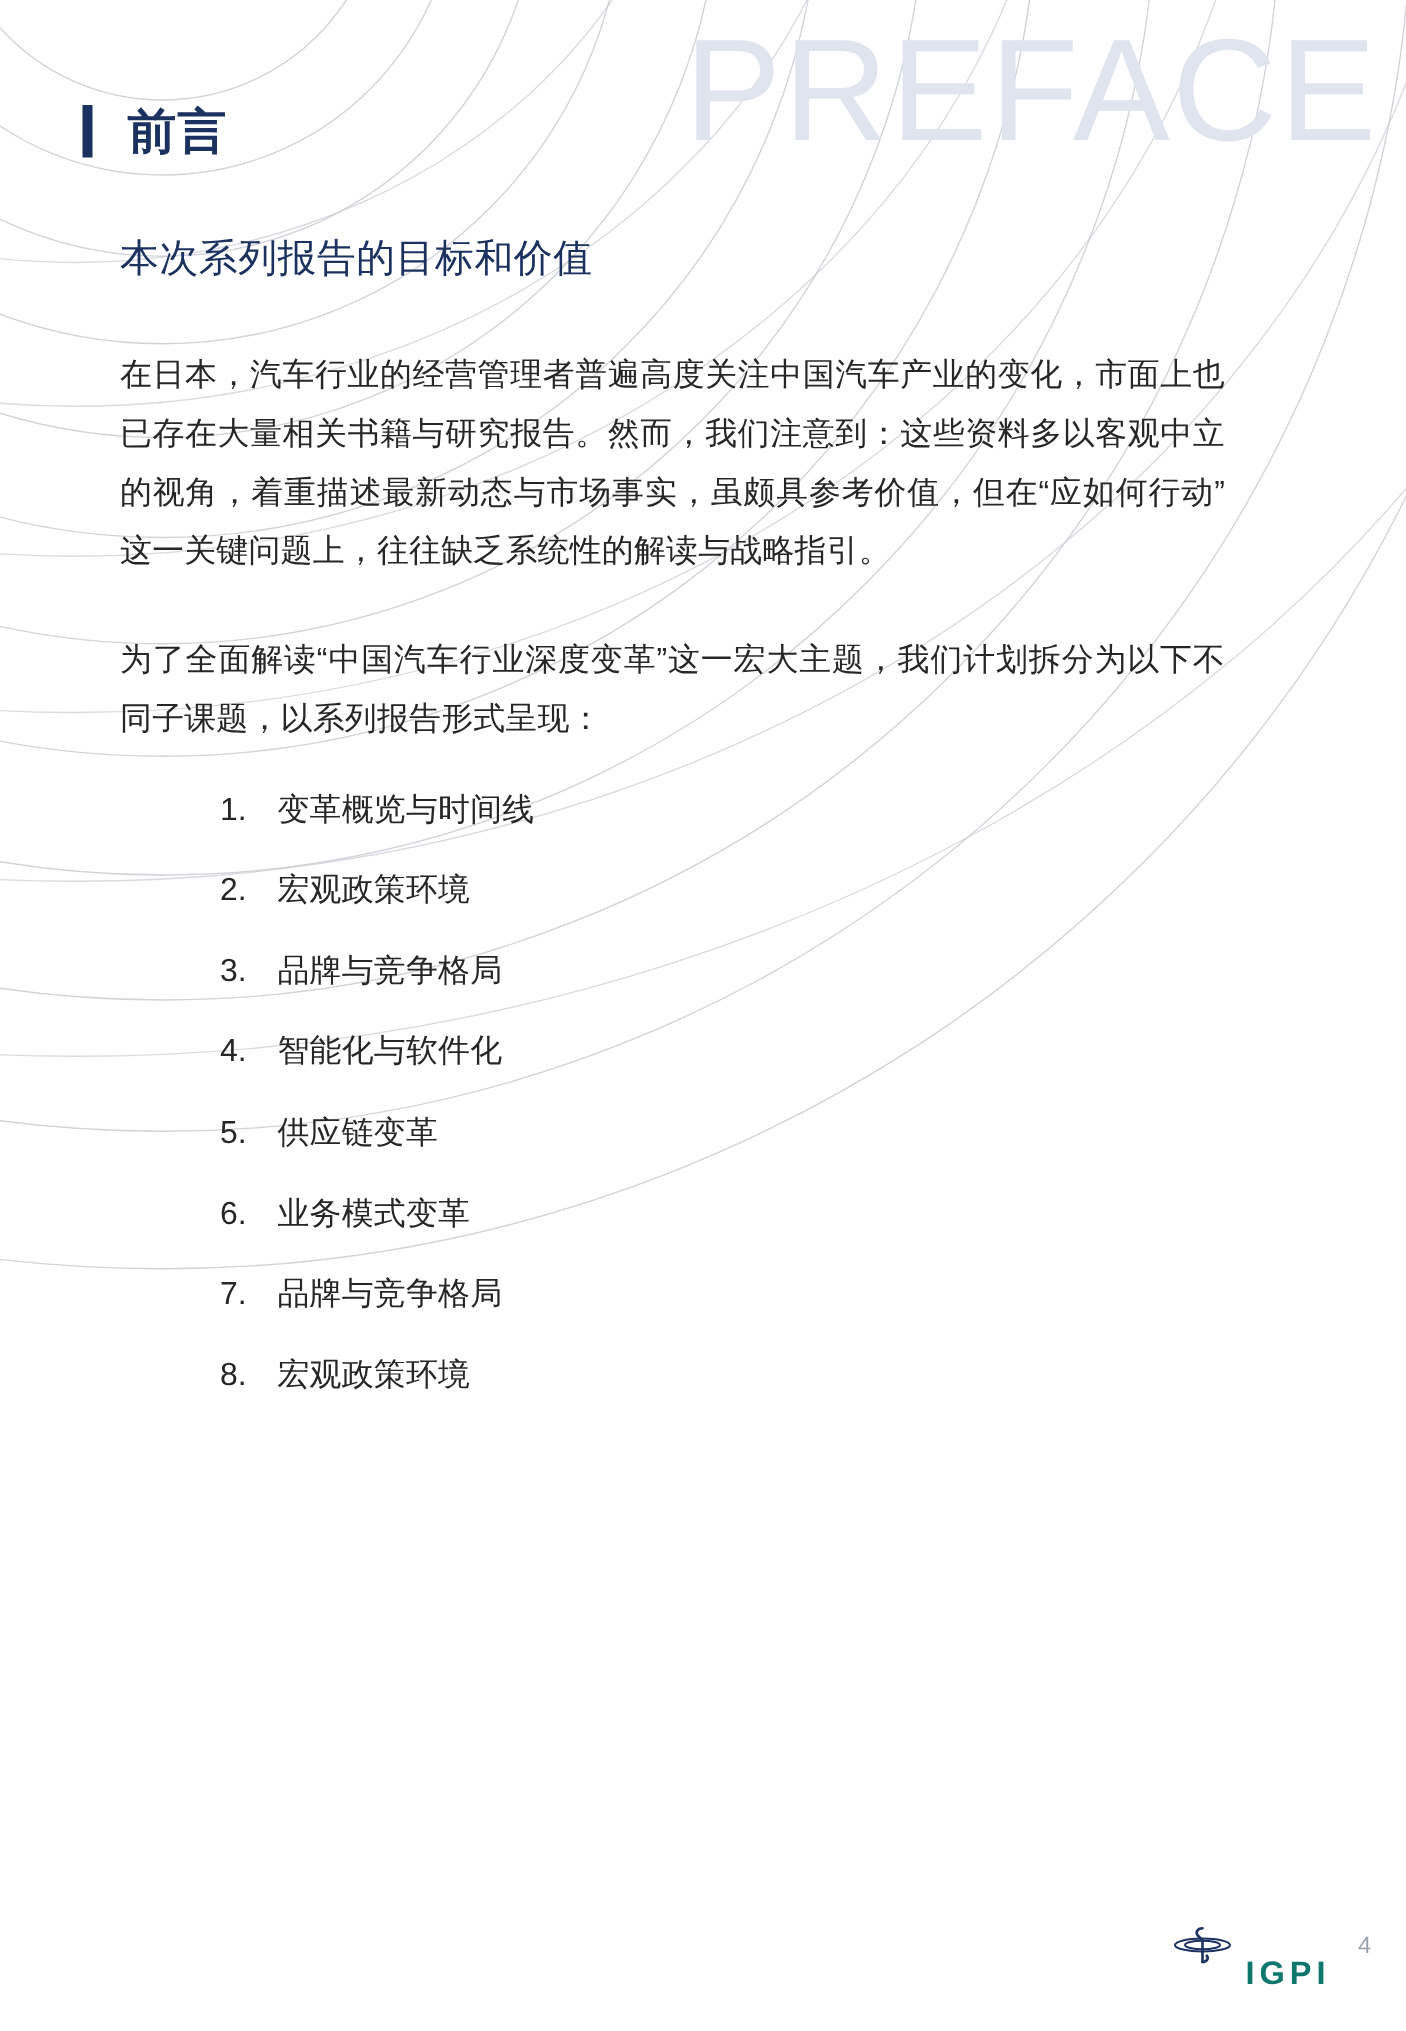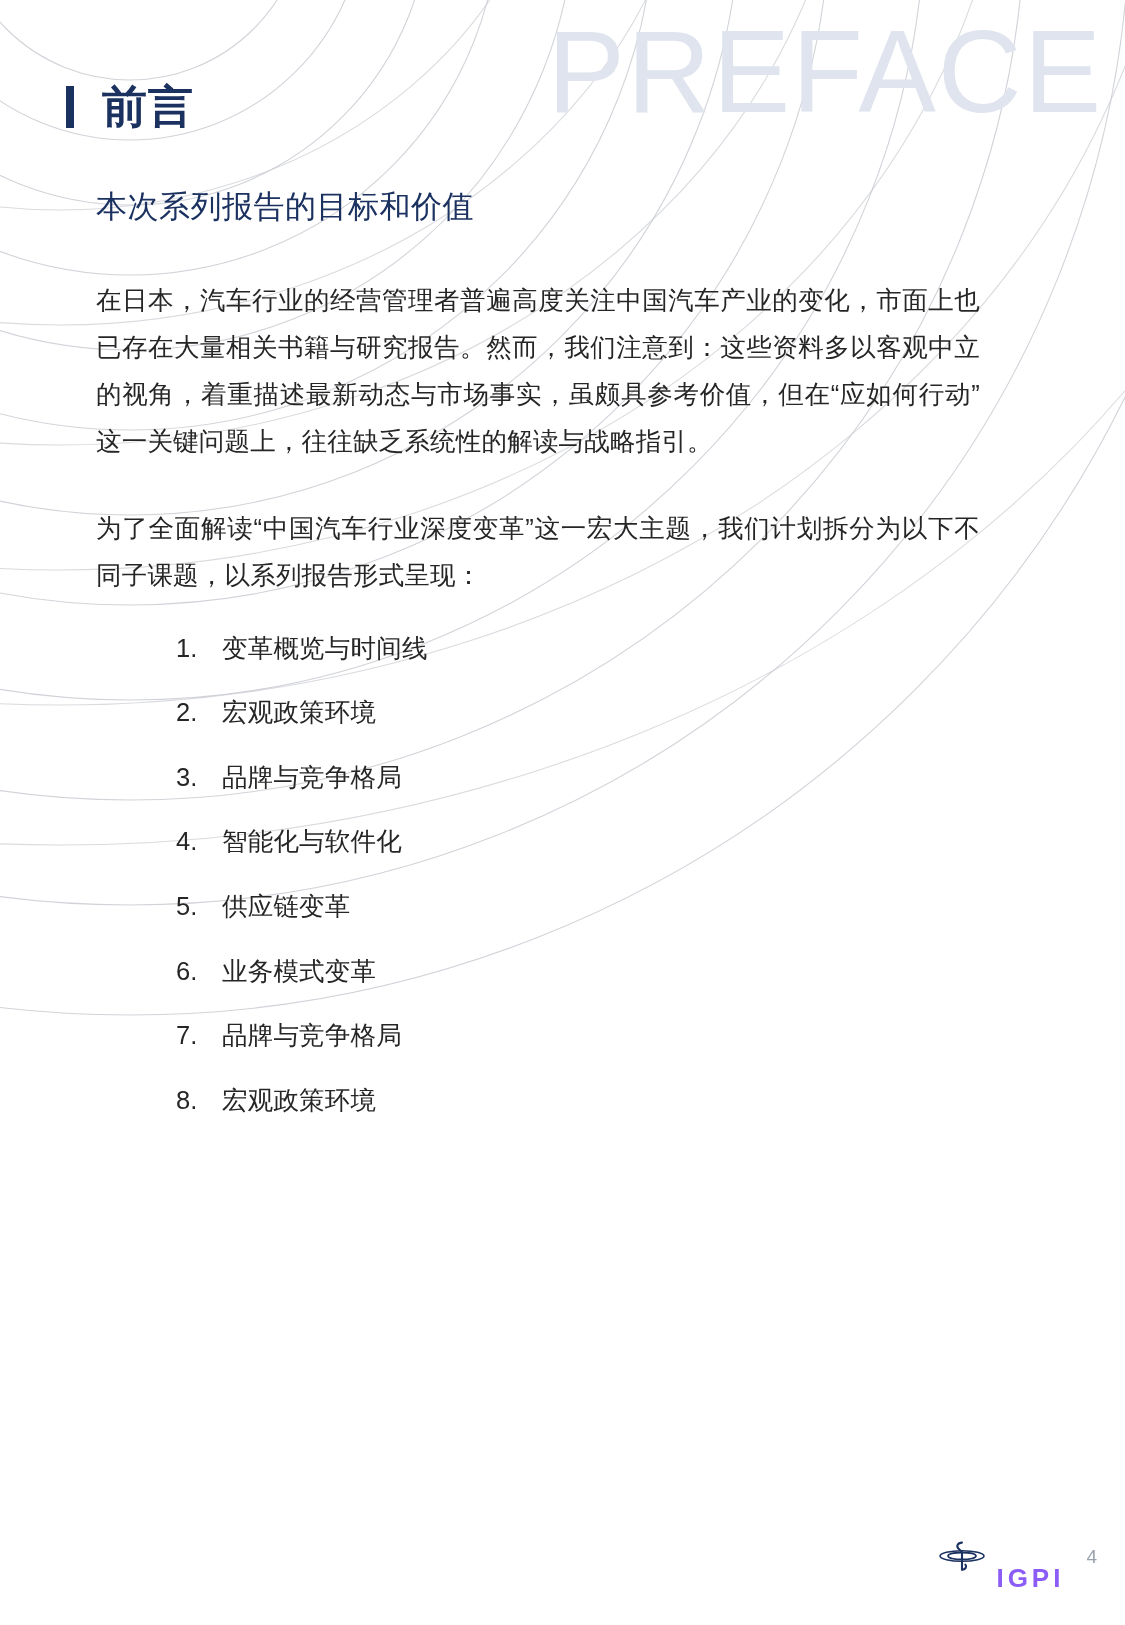--- a/index.html
+++ b/index.html
@@ -56,21 +56,21 @@
     z-index: 3;
   }
   .header-bar {
     width: 8px;
     height: 42px;
     background: #1b3160;
     margin-right: 28px;
     flex: 0 0 auto;
   }
   .header-title {
-    font-size: 45px;
+    font-size: 39px;
     font-weight: bold;
     color: #1b3160;
     letter-spacing: 1px;
     line-height: 1;
   }
 
   
   .content {
     position: absolute;
     top: 188px;
@@ -137,21 +137,21 @@
     z-index: 3;
   }
   .logo-mark {
     margin-right: 10px;
     display: block;
   }
   .logo-text {
     font-size: 26px;
     font-weight: bold;
     letter-spacing: 4px;
-    color: #8b5cf6;
+    color: #0f766e;
     line-height: 1;
     margin-top: 44px;
   }
   .page-number {
     margin-left: 22px;
     font-size: 19px;
     color: #9aa2ad;
     line-height: 1;
   }
 </style>

